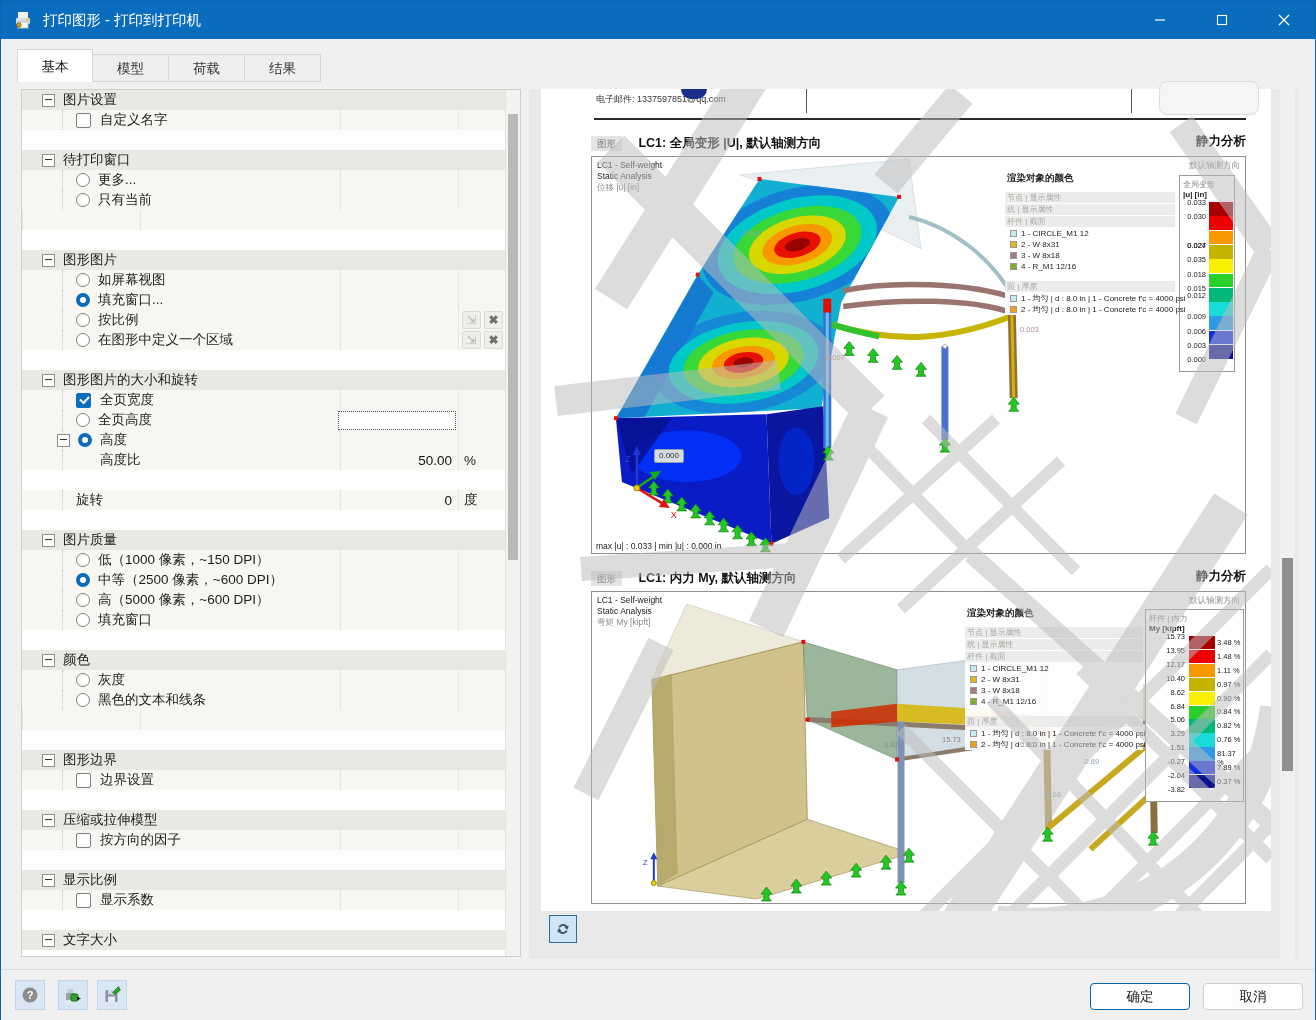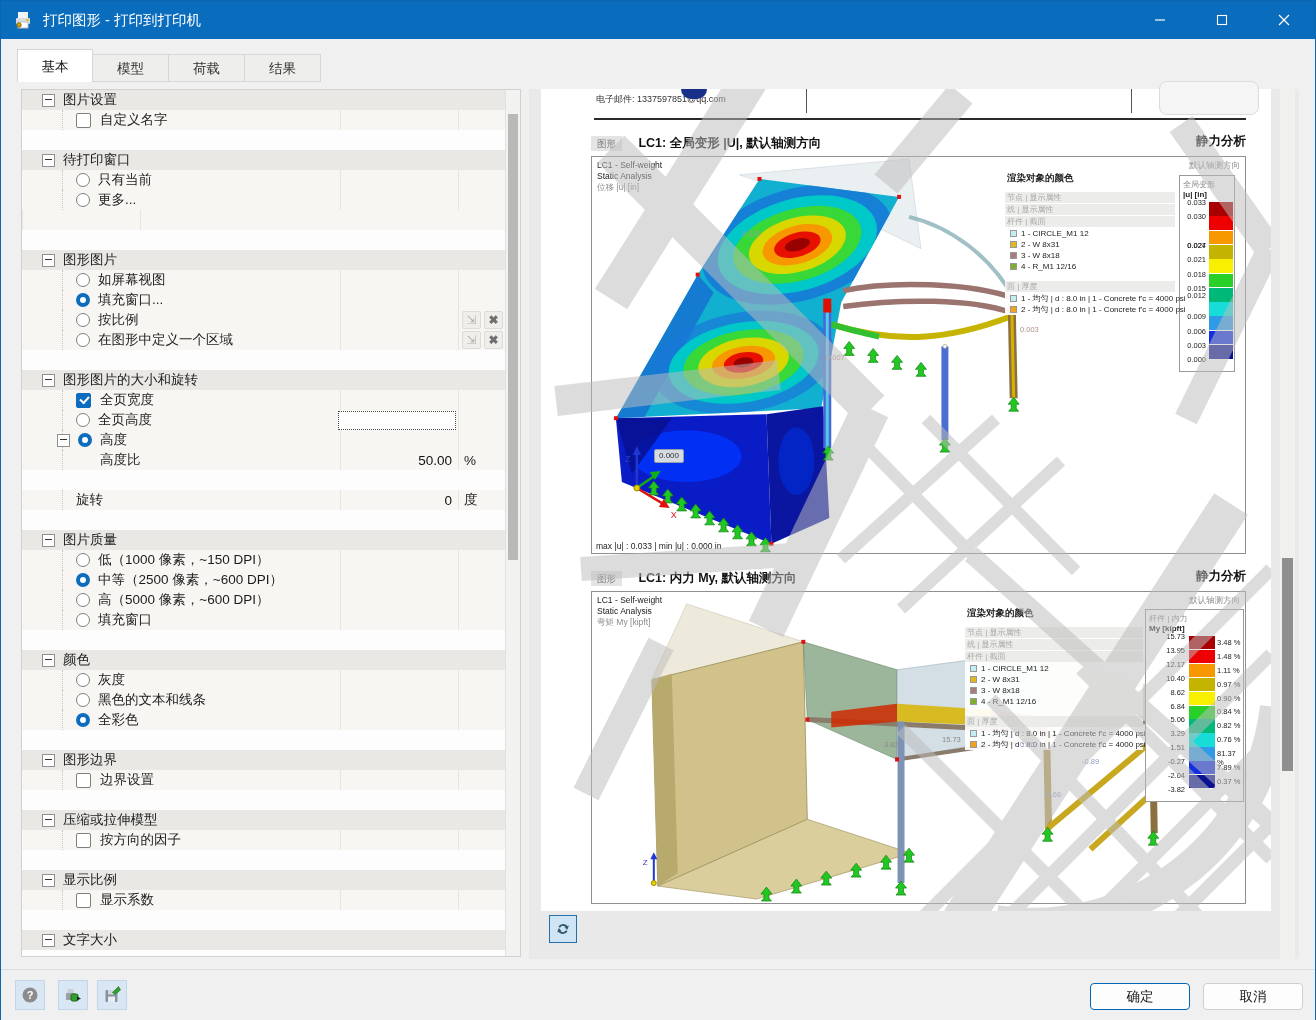--- a/index.html
+++ b/index.html
@@ -168,29 +168,29 @@
           <div class="c3"></div>
         </div>
         <div class="prow gaprow"></div>
         <div class="prow hdr">
           <span class="expander"></span>
           <span class="hlab">待打印窗口</span>
         </div>
         <div class="prow item">
           <div class="c1">
             <span class="rb"></span>
+            <span class="ilab">更多...</span>
+          </div>
+          <div class="c2"></div>
+          <div class="c3"></div>
+        </div>
+        <div class="prow item">
+          <div class="c1">
+            <span class="rb"></span>
             <span class="ilab">只有当前</span>
-          </div>
-          <div class="c2"></div>
-          <div class="c3"></div>
-        </div>
-        <div class="prow item">
-          <div class="c1">
-            <span class="rb"></span>
-            <span class="ilab">更多...</span>
           </div>
           <div class="c2"></div>
           <div class="c3"></div>
         </div>
         <div class="prow item">
           <div class="c2"></div>
           <div class="c3"></div>
         </div>
         <div class="prow gaprow"></div>
         <div class="prow hdr">
@@ -342,24 +342,20 @@
         </div>
         <div class="prow item">
           <div class="c1">
             <span class="rb"></span>
             <span class="ilab">黑色的文本和线条</span>
           </div>
           <div class="c2"></div>
           <div class="c3"></div>
         </div>
         <div class="prow item">
-          <div class="c1">
-            <span class="rb on"></span>
-            <span class="ilab">全彩色</span>
-          </div>
           <div class="c2"></div>
           <div class="c3"></div>
         </div>
         <div class="prow gaprow"></div>
         <div class="prow hdr">
           <span class="expander"></span>
           <span class="hlab">图形边界</span>
         </div>
         <div class="prow item">
           <div class="c1">
@@ -542,21 +538,21 @@
               <div class="lg-cell" style="top: 71.5px; background: rgb(40, 208, 40);"></div>
               <div class="lg-cell" style="top: 85.8px; background: rgb(0, 184, 120);"></div>
               <div class="lg-cell" style="top: 100.1px; background: rgb(24, 220, 216);"></div>
               <div class="lg-cell" style="top: 114.4px; background: rgb(46, 154, 232);"></div>
               <div class="lg-cell" style="top: 128.7px; background: rgb(16, 48, 224);"></div>
               <div class="lg-cell" style="top: 143px; background: rgb(10, 18, 146);"></div>
               <div class="lg-val" style="top: -4px;">0.033</div>
               <div class="lg-val" style="top: 10.3px;">0.030</div>
               <div class="lg-val" style="top: 39px;">0.027</div>
               <div class="lg-val" style="top: 38.9px;">0.024</div>
-              <div class="lg-val" style="top: 53.2px;">0.021</div>
+              <div class="lg-val" style="top: 53.2px;">0.035</div>
               <div class="lg-val" style="top: 67.5px;">0.018</div>
               <div class="lg-val" style="top: 81.8px;">0.015</div>
               <div class="lg-val" style="top: 89px;">0.012</div>
               <div class="lg-val" style="top: 110.4px;">0.009</div>
               <div class="lg-val" style="top: 124.7px;">0.006</div>
               <div class="lg-val" style="top: 139px;">0.003</div>
               <div class="lg-val" style="top: 153.3px;">0.000</div>
             </div>
           </div>
         <div class="objbox">

